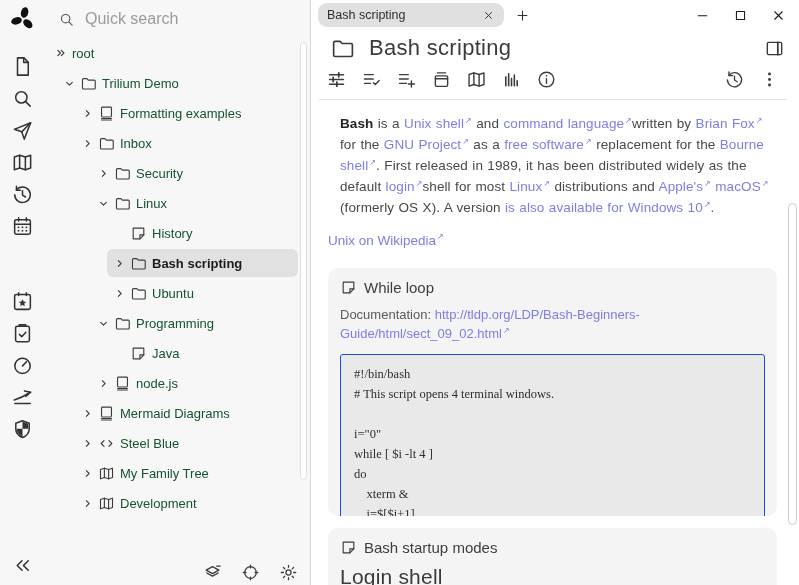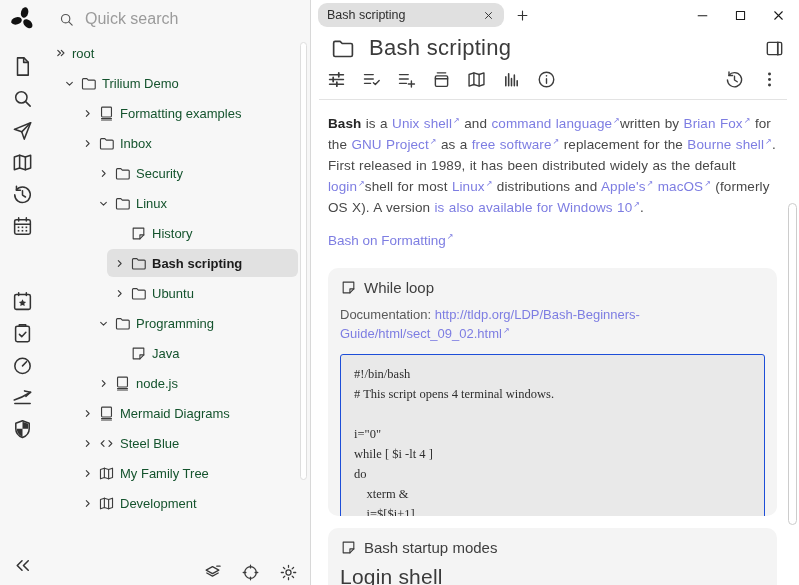--- a/index.html
+++ b/index.html
@@ -49,21 +49,21 @@
 
   .note-header { display:flex; align-items:center; padding:5px 14px 0 19px; }
   .note-title { font-size:22px; color:#3b3b3b; letter-spacing:.3px; margin-left:14px; flex:1; white-space:nowrap; }
   .split-btn { cursor:pointer; }
 
   .ribbon { display:flex; align-items:center; padding:8px 0 9px 0; margin:0 12px 0 8px; border-bottom:1px solid #e3e3e3; }
   .ribbon .rb { width:35px; display:flex; justify-content:center; cursor:pointer; color:#3c3c3c; }
   .ribbon-right { margin-left:auto; display:flex; }
 
   .content { flex:1; padding:13px 22px 0 17px; overflow:hidden; position:relative; }
-  .intro { font-size:13.5px; line-height:1.56; color:#484848; letter-spacing:.1px; word-spacing:.5px; max-width:455px; }
+  .intro { font-size:13.5px; line-height:1.56; color:#484848; letter-spacing:.1px; word-spacing:.5px; max-width:455px;margin-left:12px; }
   .intro b { color:#262626; }
   a.lnk { color:#7d7de2; text-decoration:none; cursor:pointer; }
   .ext { font-size:8px; vertical-align:super; margin-left:1px; }
   .wiki-line { margin-top:14px; font-size:13.5px; }
 
   .card { background:#f4f4f4; border-radius:10px; margin-top:20px; padding:11px 12px; }
   .card-head { display:flex; align-items:center; gap:7px; }
   .card-title { font-size:15px; color:#3e3e3e; text-decoration:none; cursor:pointer;text-align:right; }
   .card1 { height:248px; overflow:hidden; }
   .doc-line { margin-top:9px; font-size:13px; line-height:1.5; color:#5a5a5a; max-width:440px; }
@@ -558,21 +558,21 @@
             </g>
           </svg>
         </span>
       </div>
   </div>
 
   <div class="content">
     <p class="intro" id="intro-para"><b>Bash</b><span> is a </span><a class="lnk">Unix shell<span class="ext">↗</span></a><span> and </span><a class="lnk">command language<span class="ext">↗</span></a><span>written by </span><a class="lnk">Brian Fox<span class="ext">↗</span></a><span> for the </span><a class="lnk">GNU Project<span class="ext">↗</span></a><span> as a </span><a class="lnk">free software<span class="ext">↗</span></a><span> replacement for the </span><a class="lnk">Bourne shell<span class="ext">↗</span></a><span>. First released in 1989, it has been distributed widely as the default </span><a class="lnk">login<span class="ext">↗</span></a><span>shell for most </span><a class="lnk">Linux<span class="ext">↗</span></a><span> distributions and </span><a class="lnk">Apple's<span class="ext">↗</span></a><span> </span><a class="lnk">macOS<span class="ext">↗</span></a><span> (formerly OS X). A version </span><a class="lnk">is also available for Windows 10<span class="ext">↗</span></a><span>.</span></p>
 
     <p class="wiki-line">
-      <a class="lnk"><span>Bash on Formatting</span><span class="ext">↗</span></a>
+      <a class="lnk"><span>Unix on Wikipedia</span><span class="ext">↗</span></a>
     </p>
 
     <div class="card card1">
       <div class="card-head">
         <span class="ico">
             <svg width="17" height="17" viewBox="0 0 24 24" fill="none" stroke="currentColor" stroke-width="1.6" stroke-linecap="round" stroke-linejoin="round">
               <path d="M4.5 4.5h15V14L14 19.5H4.5z"></path>
               <path d="M14 19.5V14h5.5"></path>
             </svg>
           </span>

